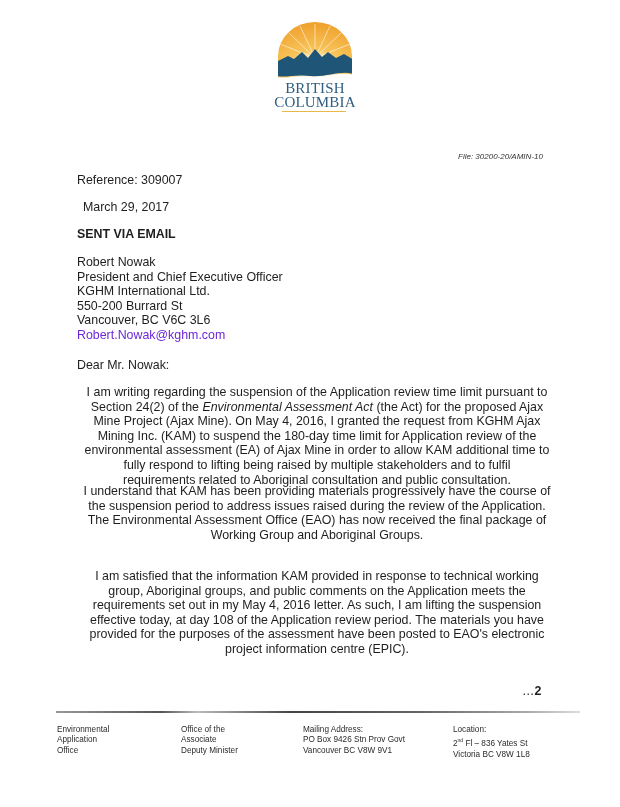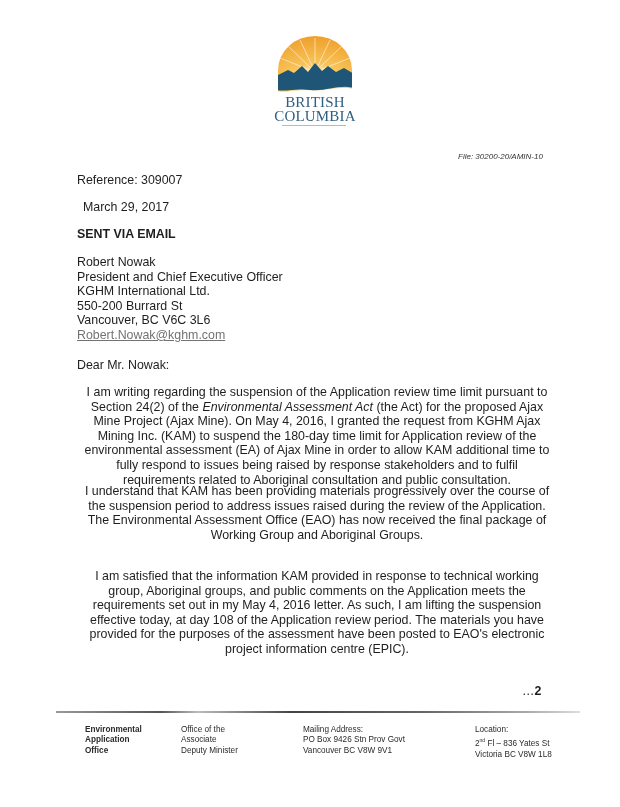--- a/index.html
+++ b/index.html
@@ -1,49 +1,49 @@
 <!DOCTYPE html>
 <html><head>
 <meta charset="utf-8">
 <style>
   html, body { margin: 0; padding: 0; background: #ffffff; }
   body { width: 620px; height: 807px; position: relative; overflow: hidden;
          font-family: "Liberation Sans", sans-serif; color: #1e1e1e; }
   .abs { position: absolute; }
-  #logo { left: 270px; top: 36px; width: 90px; height: 92px; }
+  #logo { left: 270px; top: 22px; width: 90px; height: 92px; }
   #logo svg { display: block; }
   .bc-word { position: absolute; left: 0; width: 90px; text-align: center;
              font-family: "Liberation Serif", serif; color: #2f5f80; letter-spacing: 0.2px; }
   #bc-line1 { top: 58px; font-size: 15px; }
   #bc-line2 { top: 72px; font-size: 15px; }
   #bc-underline { position: absolute; left: 12px; top: 89px; width: 64px; height: 1px; background: #e8b94a; }
 
   #file-ref { left: 458px; top: 152px; font-size: 8px; font-style: italic; color: #333; }
   .line { font-size: 12.4px; line-height: 14.6px; white-space: nowrap; }
   #reference { left: 77px; top: 173px; }
   #date { left: 83px; top: 200px; }
   #sent-via { left: 77px; top: 227px; font-weight: bold; }
   #address { left: 77px; top: 255px; }
   #address div { font-size: 12.4px; line-height: 14.6px; white-space: nowrap; }
-  #email-link { color: #737373; text-decoration: underline; }
+  #email-link { color: #6d28d9; }
   #salutation { left: 77px; top: 358px; }
   .para { position: absolute; left: 77px; width: 480px; }
   .para div { font-size: 12.4px; line-height: 14.6px; white-space: nowrap; text-align: center; }
   #para1 { top: 385px; }
   #para2 { top: 484px; }
   #para3 { top: 569px; }
   #page-continue { left: 522px; top: 684px; font-size: 12.4px; }
   #page-continue b { font-weight: bold; }
   #footer-rule { left: 56px; top: 711px; width: 524px; height: 2px;
                  background: linear-gradient(90deg, #999 0%, #555 20%, #bbb 27%, #444 45%, #666 70%, #aaa 90%, #ddd 100%); }
   .footer-col { position: absolute; top: 725px; font-size: 8.2px; line-height: 10.4px; color: #2a2a2a; white-space: nowrap; }
-  #footer-eao { left: 85px; font-weight: bold; }
+  #footer-eao { left: 57px; font-weight: normal; }
   #footer-office { left: 181px; }
   #footer-mailing { left: 303px; }
-  #footer-location { left: 475px; }
+  #footer-location { left: 453px; }
   sup { font-size: 5px; }
 </style>
 </head>
 <body>
 
 <div id="logo" class="abs">
   <svg width="90" height="62" viewBox="0 0 90 62">
     <defs>
       <clipPath id="dome">
           <path d="M8 58 L8 34 A37 34 0 0 1 82 34 L82 58 Z"></path>
@@ -91,26 +91,26 @@
 </div>
 
 <div id="salutation" class="abs line">Dear Mr. Nowak:</div>
 
 <div id="para1" class="para">
   <div>I am writing regarding the suspension of the Application review time limit pursuant to</div>
   <div><span>Section 24(2) of the </span><i>Environmental Assessment Act</i><span> (the Act) for the proposed Ajax</span></div>
   <div>Mine Project (Ajax Mine). On May 4, 2016, I granted the request from KGHM Ajax</div>
   <div>Mining Inc. (KAM) to suspend the 180-day time limit for Application review of the</div>
   <div>environmental assessment (EA) of Ajax Mine in order to allow KAM additional time to</div>
-  <div>fully respond to issues being raised by response stakeholders and to fulfil</div>
+  <div>fully respond to lifting being raised by multiple stakeholders and to fulfil</div>
   <div>requirements related to Aboriginal consultation and public consultation.</div>
 </div>
 
 <div id="para2" class="para">
-  <div>I understand that KAM has been providing materials progressively over the course of</div>
+  <div>I understand that KAM has been providing materials progressively have the course of</div>
   <div>the suspension period to address issues raised during the review of the Application.</div>
   <div>The Environmental Assessment Office (EAO) has now received the final package of</div>
   <div>Working Group and Aboriginal Groups.</div>
 </div>
 
 <div id="para3" class="para">
   <div>I am satisfied that the information KAM provided in response to technical working</div>
   <div>group, Aboriginal groups, and public comments on the Application meets the</div>
   <div>requirements set out in my May 4, 2016 letter. As such, I am lifting the suspension</div>
   <div>effective today, at day 108 of the Application review period. The materials you have</div>

